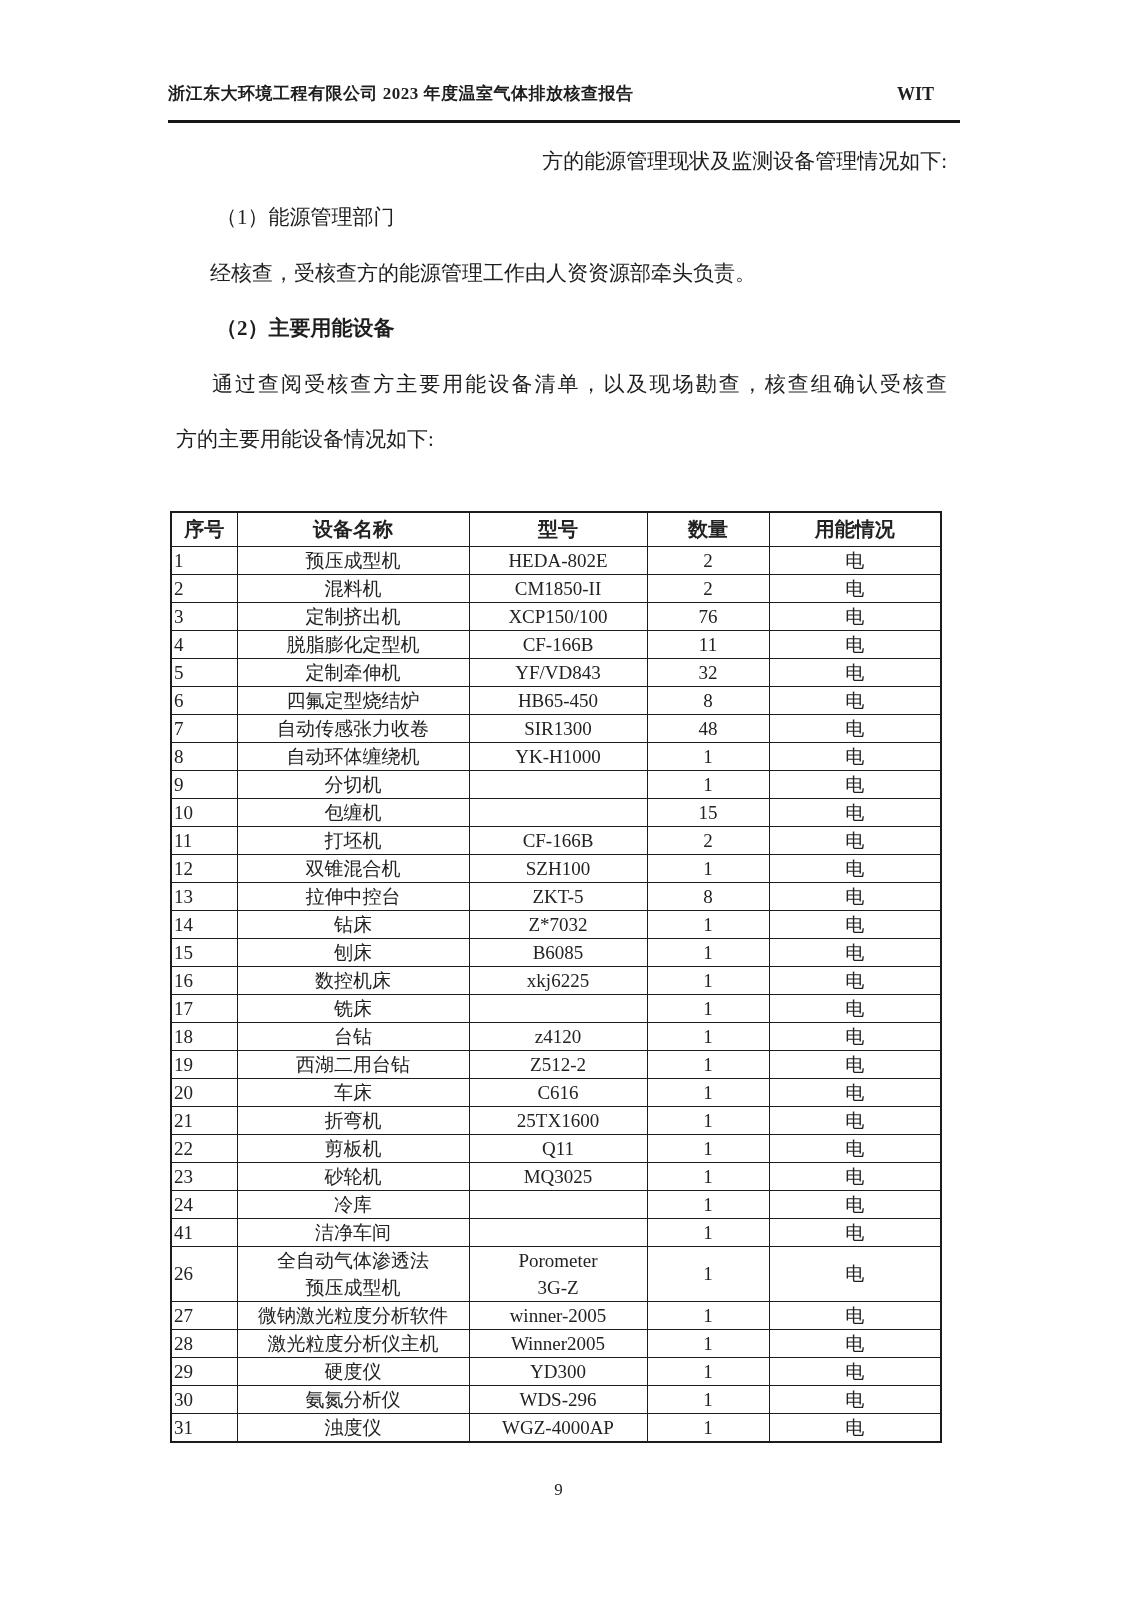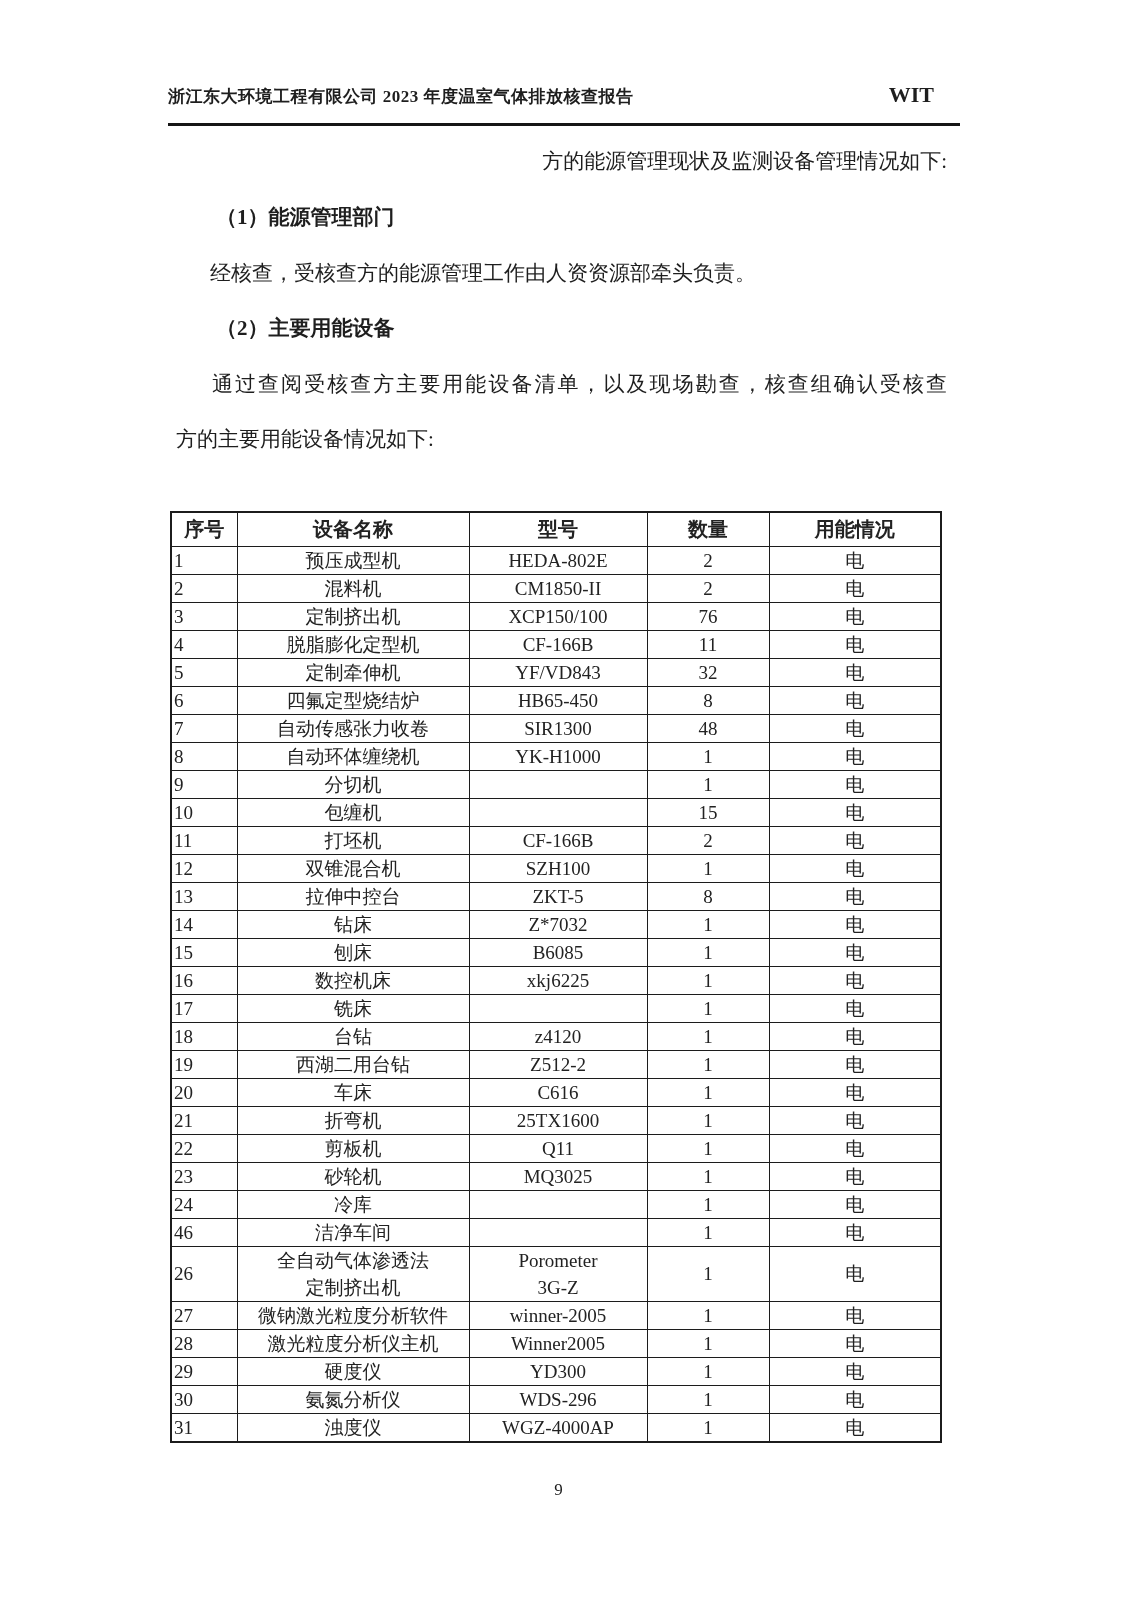--- a/index.html
+++ b/index.html
@@ -9,26 +9,26 @@
     position:relative; width:1131px; height:1600px;
     background:#ffffff; margin:0 auto; overflow:hidden;
   }
   
   .doc-header {
     position:absolute; left:168px; top:82px; width:792px;
     display:flex; justify-content:space-between; align-items:flex-end;
     border-bottom:3px solid #161616; padding-bottom:15px;
   }
   .doc-header .h-left  { font-size:17px; font-weight:600; letter-spacing:0.5px; }
-  .doc-header .h-right { font-size:22px; font-weight:600; padding-right:26px; }
+  .doc-header .h-right { font-size:18px; font-weight:600; padding-right:26px; }
 
   
   .blk { position:absolute; left:170px; width:777px; font-size:21px; line-height:26px; }
   .p1  { top:148px;text-align:right; }
-  .h1x { top:204px; font-weight:bold; text-indent:46px; }
+  .h1x { top:204px; font-weight:normal; text-indent:46px; }
   .p2  { top:260px; text-indent:40px; }
   .h2x { top:315px; font-weight:bold; text-indent:46px; }
   .p3a { top:371px; text-indent:42px; text-align:justify; text-align-last:justify; }
   .p3b { top:426px;margin-left:6px; }
   .tbl-title { top:470px; text-align:center; font-weight:bold; font-size:21px; }
 
   
   .equip-table {
     position:absolute; left:170px; top:503px; width:770px;
     border-collapse:collapse; table-layout:fixed;
@@ -245,30 +245,30 @@
           <td>电</td>
         </tr>
         <tr>
           <td class="c-seq">24</td>
           <td>冷库</td>
           <td></td>
           <td>1</td>
           <td>电</td>
         </tr>
         <tr>
-          <td class="c-seq">46</td>
+          <td class="c-seq">41</td>
           <td>洁净车间</td>
           <td></td>
           <td>1</td>
           <td>电</td>
         </tr>
         <tr>
           <td class="c-seq">26</td>
           <td>全自动气体渗透法
-定制挤出机</td>
+预压成型机</td>
           <td>Porometer
 3G-Z</td>
           <td>1</td>
           <td>电</td>
         </tr>
         <tr>
           <td class="c-seq">27</td>
           <td>微钠激光粒度分析软件</td>
           <td>winner-2005</td>
           <td>1</td>

